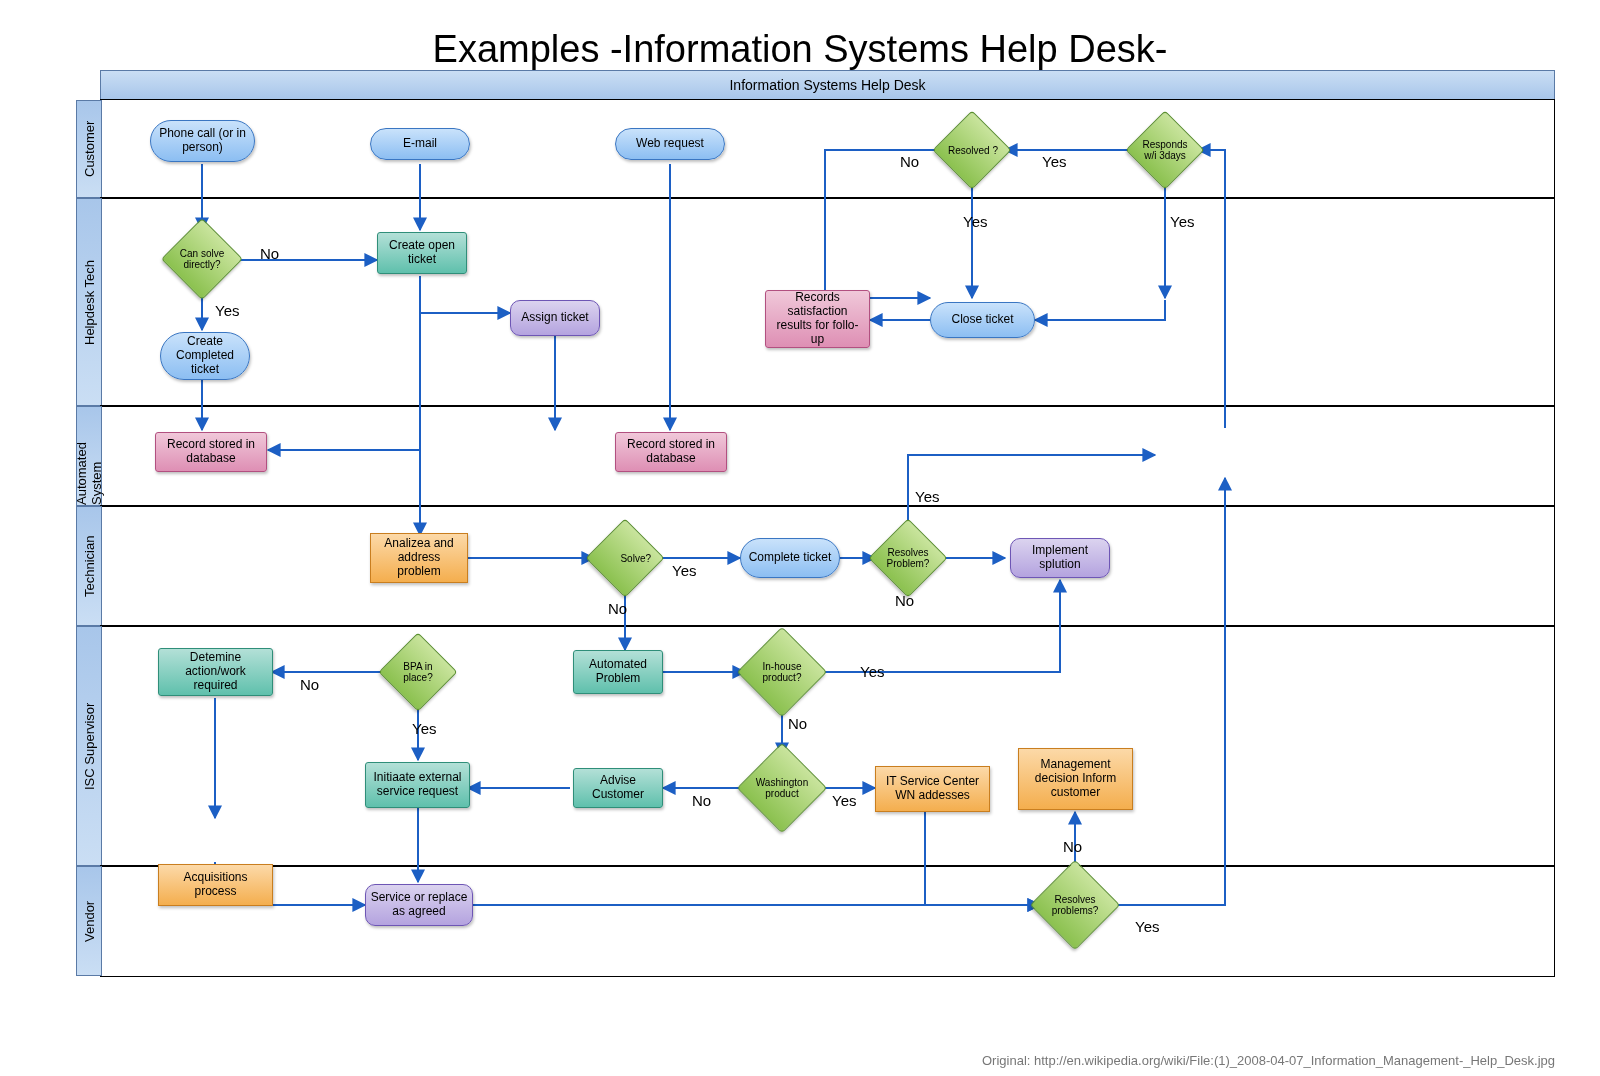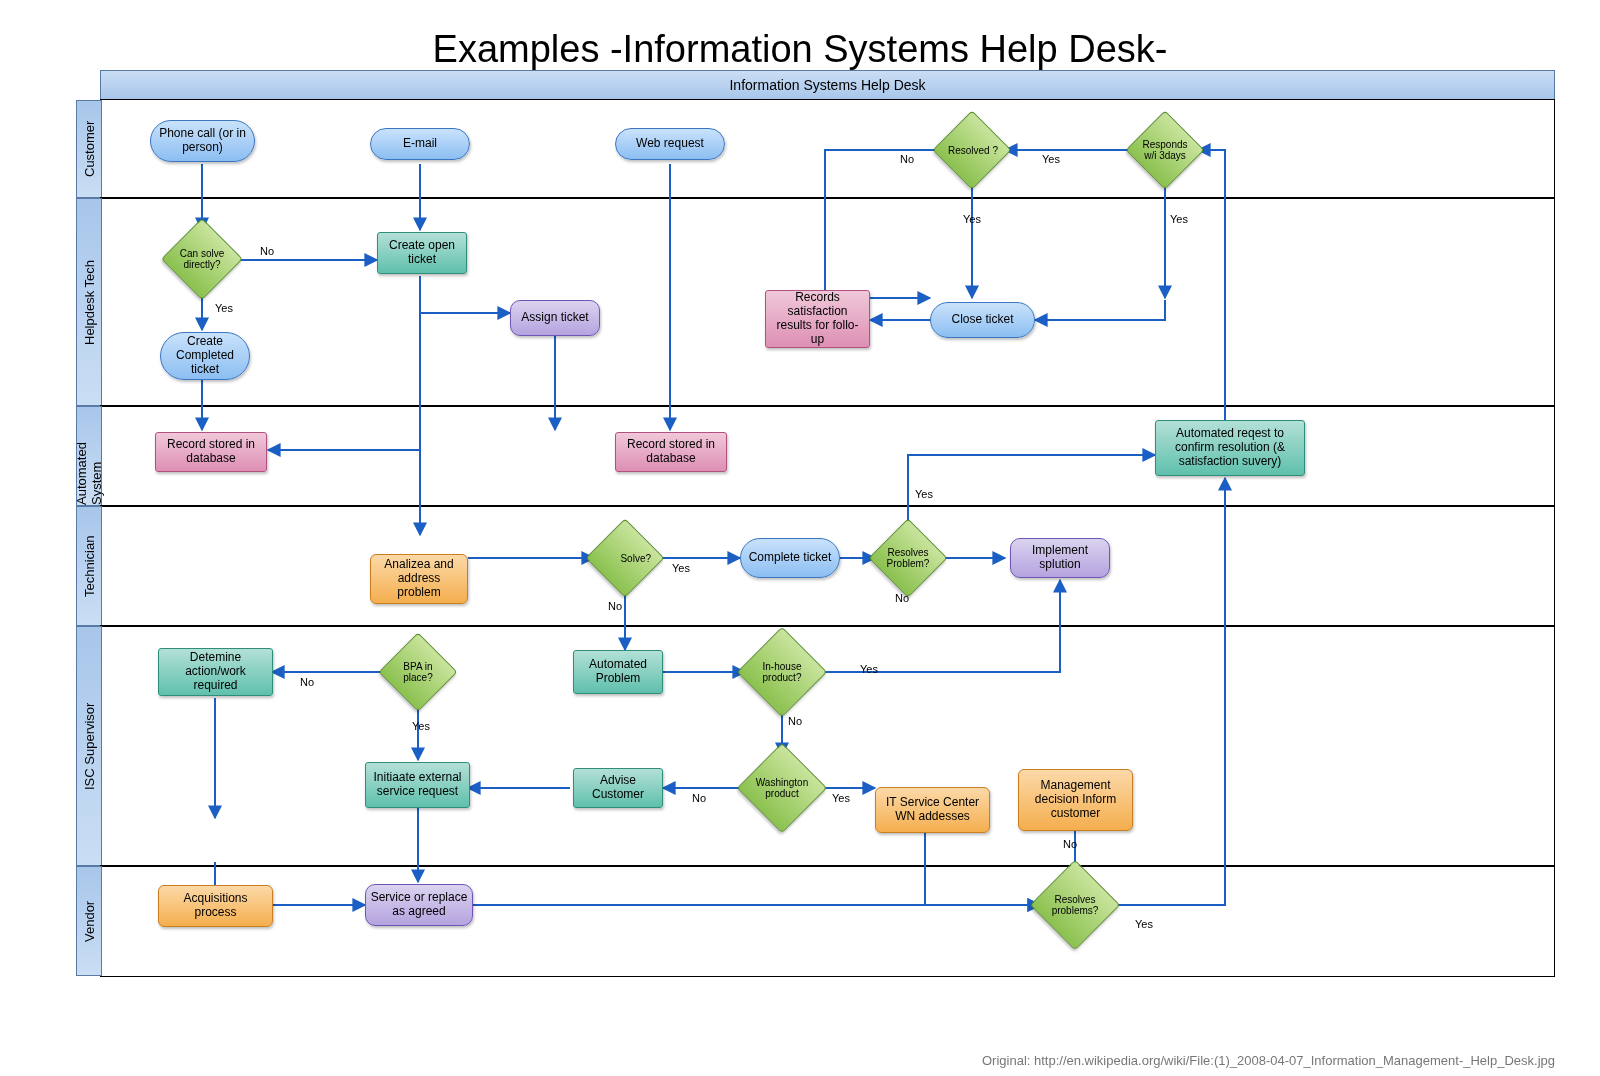--- a/index.html
+++ b/index.html
@@ -18,29 +18,29 @@
     text-align:center;font-size:12px;line-height:1.15;padding:4px;box-sizing:border-box;
     border:1px solid;}
   .terminator{border-radius:999px;background:linear-gradient(#c9e2fb,#8cbef2);
     border-color:#3a76c2;box-shadow:1px 2px 3px rgba(0,0,0,.25);}
   .teal{background:linear-gradient(#b3e0d7,#5fc0ac);border-color:#2f8e79;border-radius:3px;
     box-shadow:1px 2px 3px rgba(0,0,0,.25);}
   .purple{background:linear-gradient(#dbd3ef,#b4a3df);border-color:#6e56b5;border-radius:10px;
     box-shadow:1px 2px 3px rgba(0,0,0,.25);}
   .pink{background:linear-gradient(#f0c8d9,#de8fb4);border-color:#b25080;border-radius:3px;
     box-shadow:1px 2px 3px rgba(0,0,0,.25);}
-  .orange{background:linear-gradient(#fcd9a8,#f4ae4e);border-color:#c97e1f;border-radius:6px;
-    box-shadow:1px 2px 3px rgba(0,0,0,.25);margin-top:21px;}
+  .orange{background:linear-gradient(#fcd9a8,#f4ae4e);border-color:#c97e1f;border-radius:0;
+    box-shadow:1px 2px 3px rgba(0,0,0,.25);}
   .diamond{position:absolute;display:flex;align-items:center;justify-content:flex-end;}
   .diamond .shape{position:absolute;inset:0;transform:rotate(45deg);
     background:linear-gradient(#c9e49d,#8bc14f);border:1px solid #5a8f2e;border-radius:4px;
     box-shadow:1px 2px 3px rgba(0,0,0,.25);}
   .diamond .txt{position:relative;font-size:10px;text-align:center;line-height:1.1;
     padding:0 2px;max-width:70px;}
-  .edge-label{position:absolute;font-size:11px;color:#000;}
+  .edge-label{position:absolute;font-size:15px;color:#000;}
   .footer{position:absolute;right:45px;bottom:8px;font-size:13px;color:#777;}
 </style>
 </head>
 <body>
 
 <div class="page">
   <div class="title">Examples -Information Systems Help Desk-</div>
   <div class="pool-header">Information Systems Help Desk</div>
 
   <div class="lane" style="top:99px;height:98px">
@@ -166,21 +166,20 @@
       <div class="txt">Can solve directly?</div>
     </div>
   <div class="node teal" style="left:377px;top:232px;width:90px;height:42px">Create open ticket</div>
   <div class="node purple" style="left:510px;top:300px;width:90px;height:36px">Assign ticket</div>
   <div class="node terminator" style="left:160px;top:332px;width:90px;height:48px">Create Completed ticket</div>
   <div class="node terminator" style="left:930px;top:302px;width:105px;height:36px">Close ticket</div>
   <div class="node pink" style="left:765px;top:290px;width:105px;height:58px">Records satisfaction results for follo-up</div>
 
   <div class="node pink" style="left:155px;top:432px;width:112px;height:40px">Record stored in database</div>
   <div class="node pink" style="left:615px;top:432px;width:112px;height:40px">Record stored in database</div>
-  <div class="node teal" style="left:1155px;top:420px;width:150px;height:56px">Automated reqest to confirm resolution (&amp; satisfaction suvery)</div>
 
   <div class="node orange" style="left:370px;top:533px;width:98px;height:50px">Analizea and address problem</div>
   <div class="diamond" style="left:597px;top:530px;width:56px;height:56px">
     <div class="shape"></div>
       <div class="txt">Solve?</div>
     </div>
   <div class="node terminator" style="left:740px;top:538px;width:100px;height:40px">Complete ticket</div>
   <div class="diamond" style="left:880px;top:530px;width:56px;height:56px">
     <div class="shape"></div>
       <div class="txt">Resolves Problem?</div>

